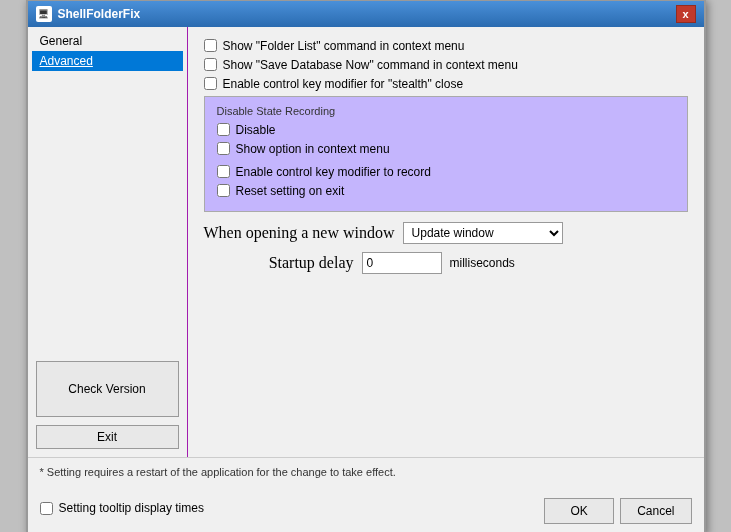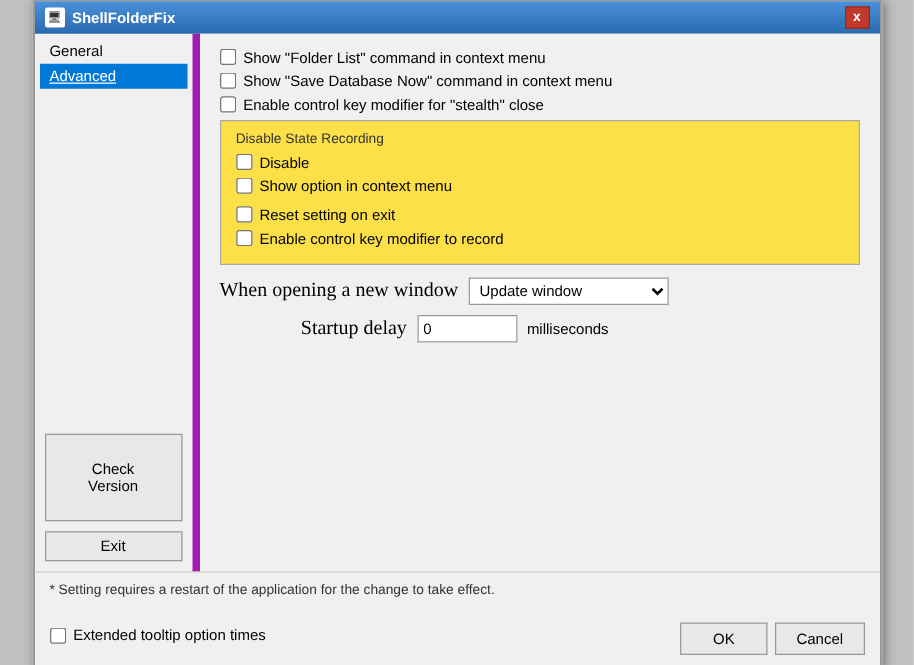--- a/index.html
+++ b/index.html
@@ -88,21 +88,21 @@
     .content-area {
       flex: 1;
       padding: 12px 16px;
       background: #f0f0f0;
     }
 
     .group-box {
       border: 1px solid #aaa;
       padding: 8px 12px;
       margin-bottom: 10px;
-      background: #fde047;
+      background: #c4b5fd;
     }
 
     .group-box-title {
       font-size: 11px;
       color: #333;
       margin-bottom: 6px;
     }
 
     .checkbox-row {
       display: flex;
@@ -187,22 +187,22 @@
       background: #e8e8e8;
       cursor: pointer;
       font-size: 12px;
       height: 26px;
       min-width: 70px;
     }
 
     .window-left {
       display: flex;
       flex-direction: column;
-      width: 132px;
-      border-right: 6px solid #a21caf;
+      width: 160px;
+      border-right: 1px solid #a21caf;
     }
 
     .sidebar-nav {
       flex: 1;
       padding: 4px;
     }
 
     .check-version-btn {
       margin: 8px;
       padding: 20px;
@@ -275,25 +275,25 @@
               <label>Disable</label>
             </div>
             <div class="checkbox-row">
               <input type="checkbox" style="">
               <label>Show option in context menu</label>
             </div>
           </div>
           <div>
             <div class="checkbox-row">
               <input type="checkbox" style="">
-              <label>Reset setting on exit</label>
+              <label>Enable control key modifier to record</label>
             </div>
             <div class="checkbox-row">
               <input type="checkbox" style="">
-              <label>Enable control key modifier to record</label>
+              <label>Reset setting on exit</label>
             </div>
           </div>
         </div>
       </div>
 
       <div class="setting-row">
         <span class="setting-label">When opening a new window</span>
         <select class="setting-select">
           <option>Update window</option>
           <option>Do nothing</option>
@@ -307,21 +307,21 @@
         <span>milliseconds</span>
       </div>
     </div>
   </div>
 
   <div class="footer-area">
     <div class="footer-note">* Setting requires a restart of the application for the change to take effect.</div>
     <div class="footer-bottom">
       <div class="checkbox-row">
         <input type="checkbox" style="">
-        <label>Extended tooltip option times</label>
+        <label>Setting tooltip display times</label>
       </div>
       <div class="footer-bottom-right">
         <button class="btn">OK</button>
         <button class="btn">Cancel</button>
       </div>
     </div>
   </div>
 </div>
 
 </body></html>

